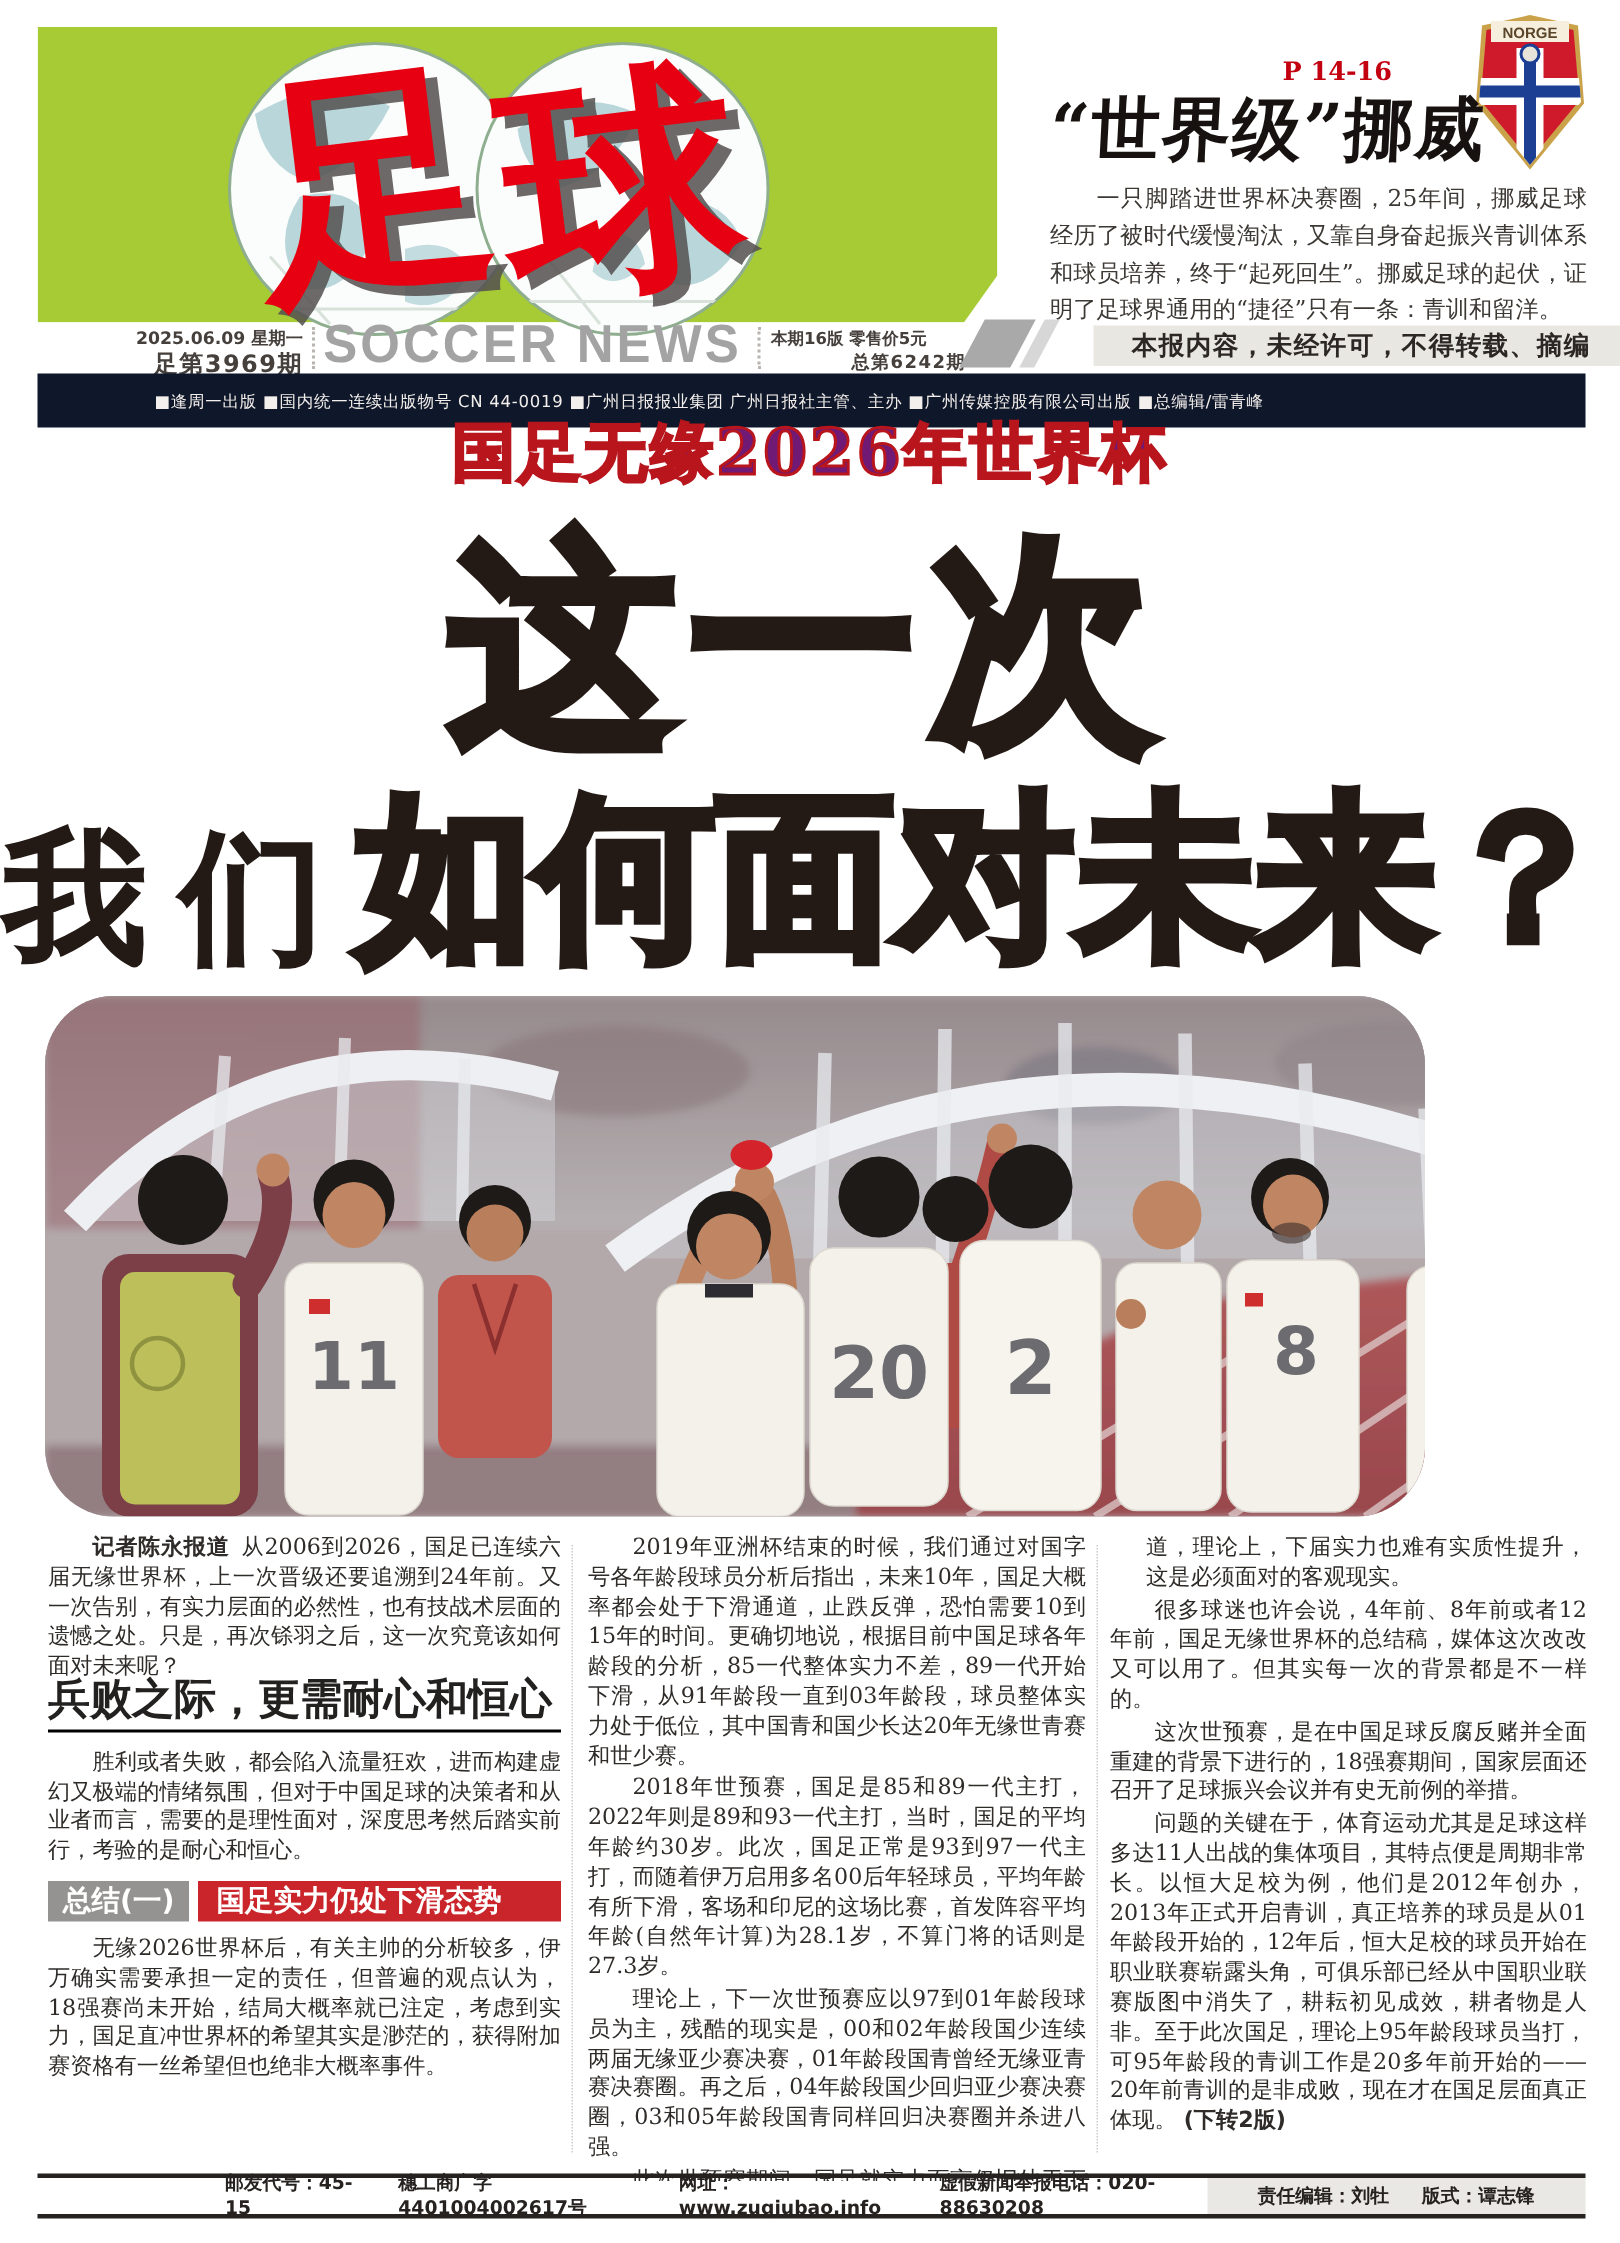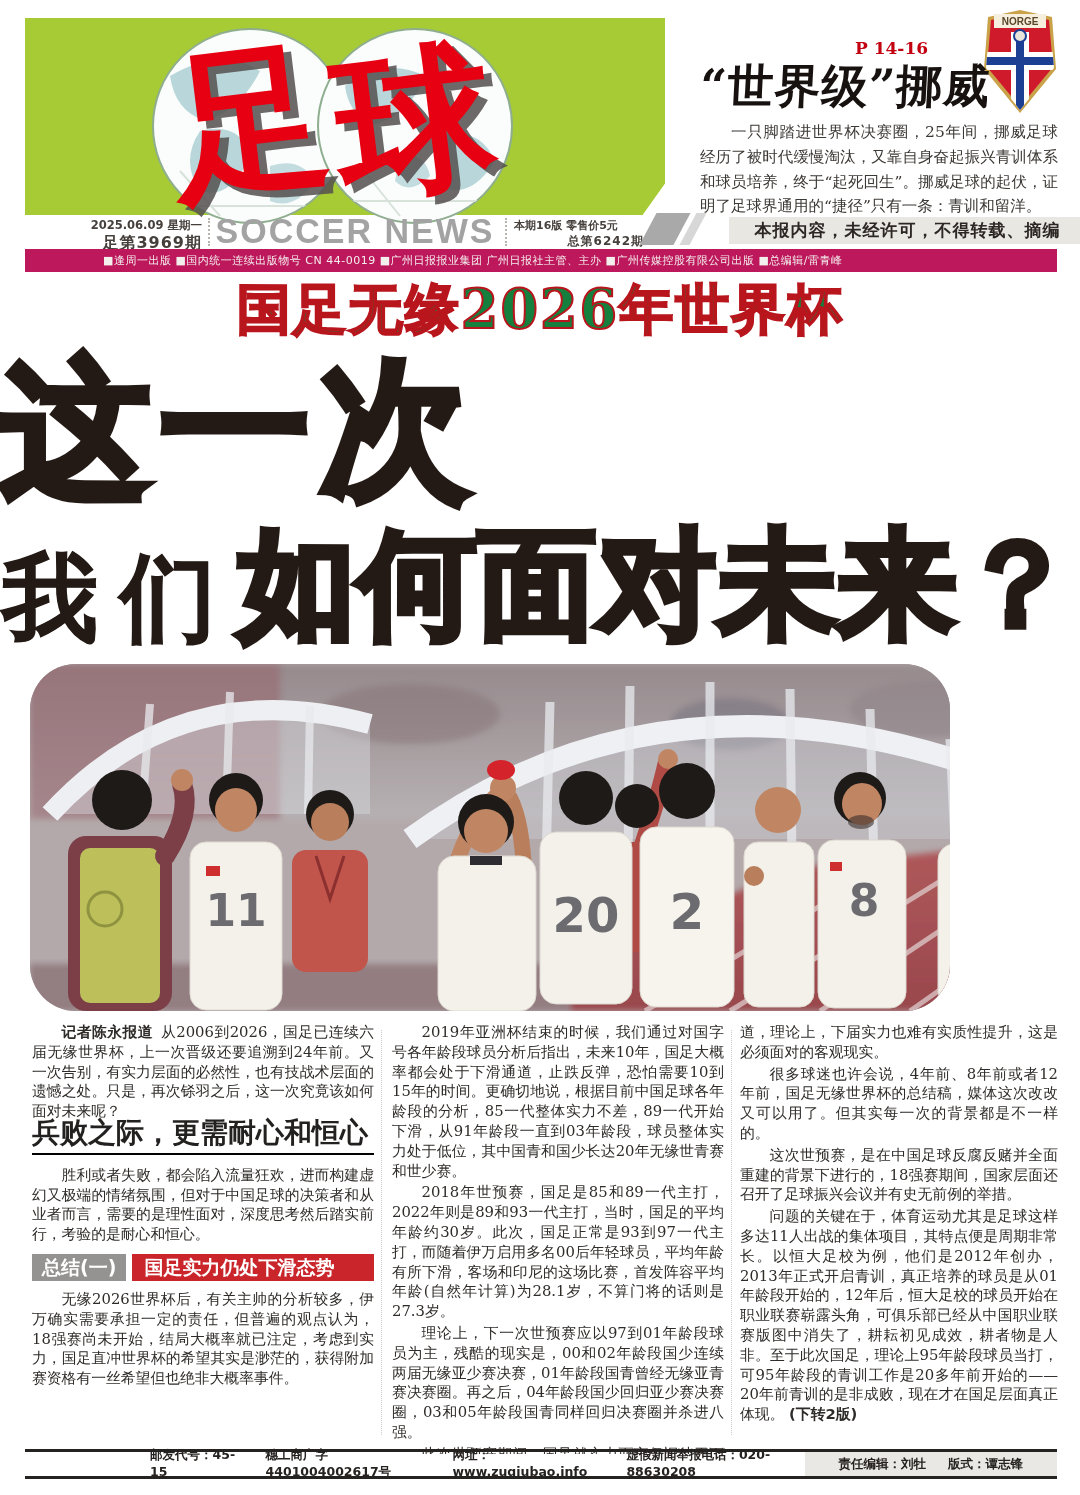--- a/index.html
+++ b/index.html
@@ -27,47 +27,47 @@
   .vsep{position:absolute;top:218px;height:28px;border-left:2px dotted #b8b4b0;}
   .soccer-news{position:absolute;left:212px;top:211px;width:286px;text-align:center;
                font-size:34px;font-weight:900;color:#a3a3a3;letter-spacing:2px;
                transform:scaleY(1.05);font-family:"Liberation Sans",sans-serif;}
   .issue-block{position:absolute;left:514px;top:218px;width:130px;color:#46403c;}
   .issue-block .l1{font-size:11px;font-weight:bold;}
   .issue-block .l2{font-size:12px;font-weight:bold;letter-spacing:1px;text-align:right;}
   .chev{position:absolute;top:213px;height:32px;transform:skewX(-28deg);}
   .chev1{left:648px;width:34px;background:#a9a9a9;}
   .chev2{left:688px;width:10px;background:#d7d7d7;}
-  .black-bar{position:absolute;left:25px;top:249px;width:1032px;height:23px;background:#be185d;
+  .black-bar{position:absolute;left:25px;top:249px;width:1032px;height:36px;background:#0f172a;
              color:#f3efec;font-size:11px;display:flex;align-items:center;padding-left:78px;
              box-sizing:border-box;letter-spacing:.5px;}
   
-  .kicker{position:absolute;left:0;top:274px;width:1080px;text-align:center;color:#15803d;
-          font-size:54px;font-weight:900;font-family:"DejaVu Serif","Liberation Serif",serif;
+  .kicker{position:absolute;left:0;top:274px;width:1080px;text-align:center;color:#701a75;
+          font-size:42px;font-weight:900;font-family:"DejaVu Serif","Liberation Serif",serif;
           -webkit-text-stroke:2px #b8151d;letter-spacing:2px;}
-  .h-main1{position:absolute;left:0;top:351px;width:1080px;color:#241a15;
+  .h-main1{position:absolute;left:0;top:351px;width:1080px;text-align:center;color:#241a15;
            font-size:150px;line-height:1.05;font-weight:900;letter-spacing:10px;
            -webkit-text-stroke:7px #241a15;}
   .h-main2{position:absolute;left:0;top:506px;width:1080px;text-align:center;color:#241a15;
            white-space:nowrap;}
   .h-light{font-size:96px;font-weight:700;letter-spacing:22px;vertical-align:-6px;
            -webkit-text-stroke:1px #241a15;}
   .h-heavy{font-size:118px;font-weight:900;-webkit-text-stroke:6px #241a15;letter-spacing:2px;}
   
   .photo{position:absolute;left:30px;top:664px;width:920px;height:347px;border-radius:46px;
          overflow:hidden;background:#aaa2a4;}
   
   .col{position:absolute;top:1022px;height:432px;overflow:hidden;color:#2e2b28;
        font-size:14.8px;line-height:19.8px;text-align:justify;
        font-family:"DejaVu Serif","Liberation Serif",serif;}
   .col1{left:32px;width:342px;}
   .col2{left:392px;width:332px;}
   .col3{left:740px;width:318px;}
   .para{margin:0 0 2px 0;text-indent:2em;}
-  .noindent{text-indent:0;}
+  .noindent{text-indent:0;margin-left:24px;}
   .byline{font-family:"DejaVu Sans",sans-serif;font-weight:bold;margin-right:8px;}
   .sum-tag{margin:12px 0 2px;text-align:center;color:#d2101c;font-size:25px;font-weight:900;
            font-family:"DejaVu Sans",sans-serif;}
   .sum-head{margin:2px 0 10px;text-align:left;color:#232120;font-size:28px;font-weight:700;
             font-family:"DejaVu Sans",sans-serif;padding-bottom:10px;border-bottom:2px solid #000000;}
   .sec-row{display:flex;align-items:stretch;margin:10px 0 8px;height:27px;
            font-family:"DejaVu Sans",sans-serif;}
   .sec-tag{background:#949391;color:#fff;font-size:19px;font-weight:900;display:flex;
            align-items:center;padding:0 10px;}
   .sec-title{background:#c9252b;color:#fff;font-size:19px;font-weight:900;display:flex;

